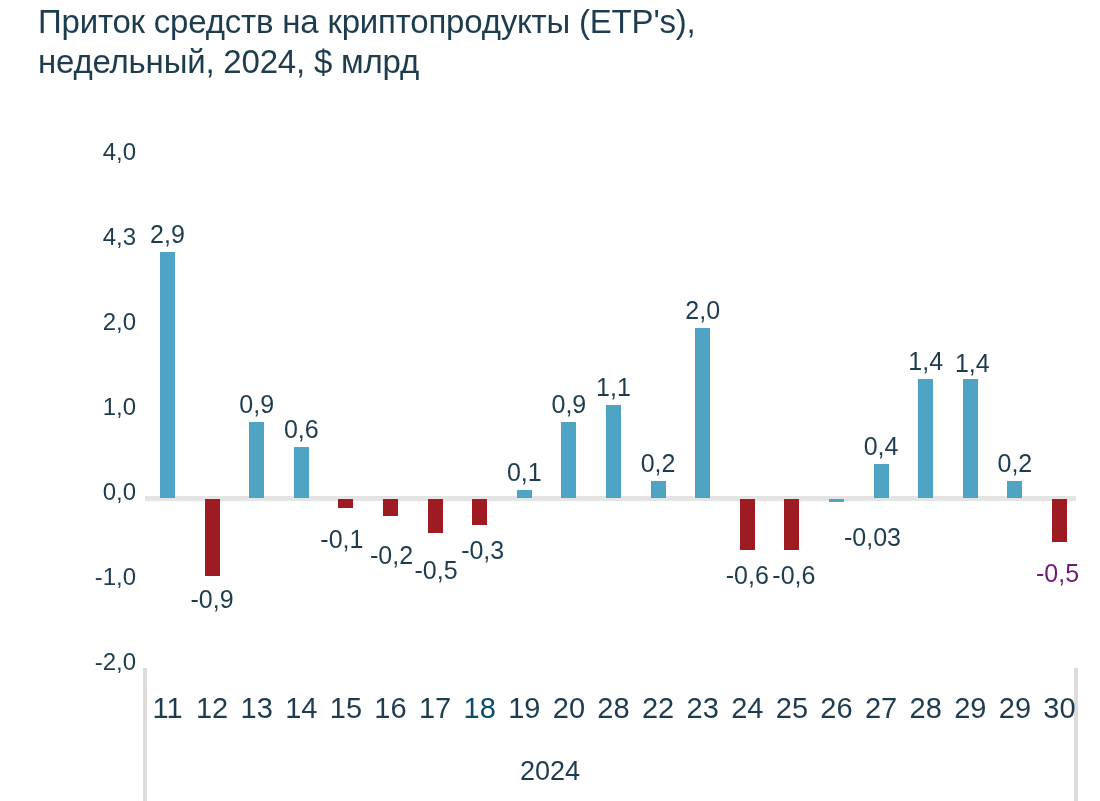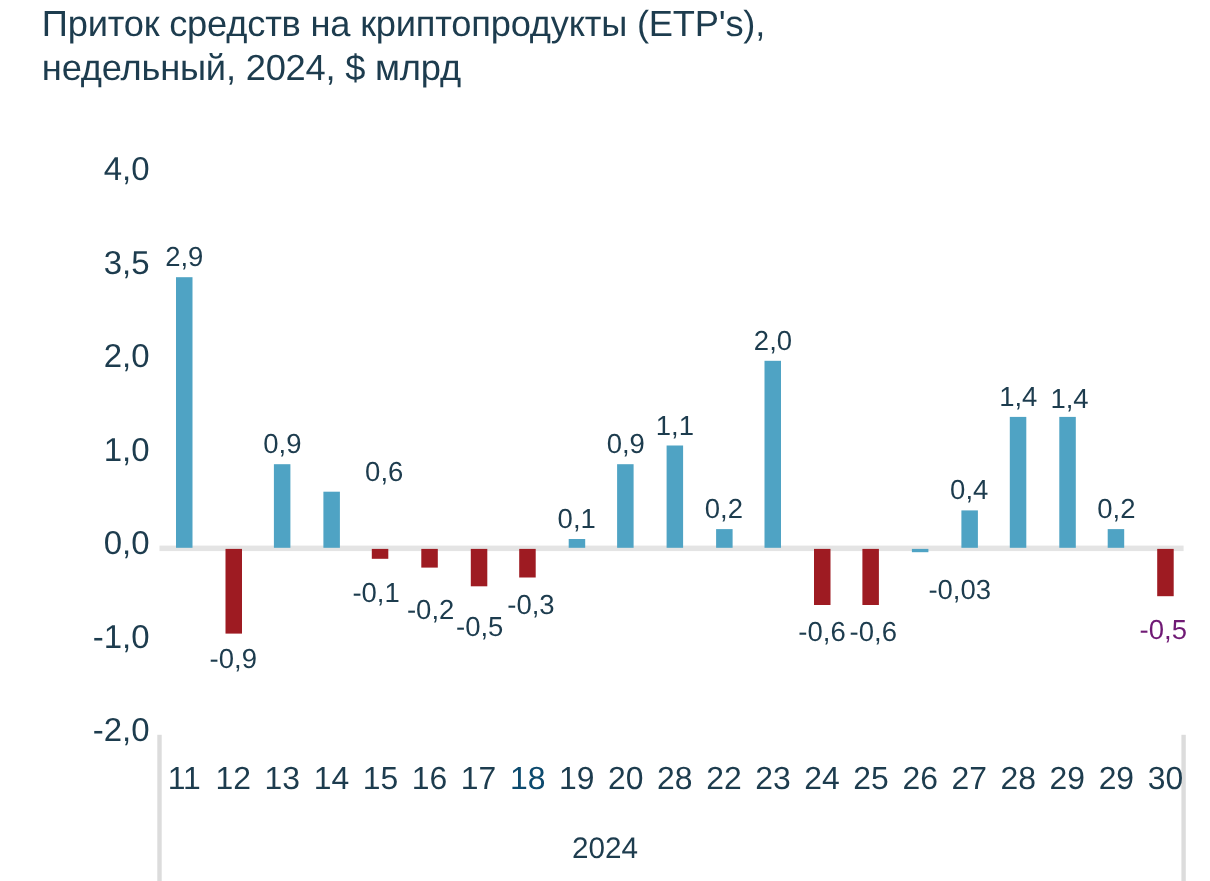--- a/index.html
+++ b/index.html
@@ -37,21 +37,21 @@
     left: 0;
     top: 0;
     width: 1100px;
     height: 801px;
   }
   .y-tick-inner {
     position: absolute;
     left: 40px;
     width: 96px;
     text-align: right;
-    font-size: 30px;
+    font-size: 24px;
     color: #1d3c4e;
   }
 
   
   #zero-line {
     position: absolute;
     background: #e4e4e4;
     height: 5px;
   }
 
@@ -104,21 +104,21 @@
 </head>
 <body>
 
 <div id="chart-title">Приток средств на криптопродукты (ETP's),
 недельный, 2024, $ млрд</div>
 
 <div id="plot-area">
 
   <div id="y-ticks">
       <div class="y-tick-inner" style="top: 138px;">4,0</div>
-      <div class="y-tick-inner" style="top: 223px;">3,5</div>
+      <div class="y-tick-inner" style="top: 223px;">4,3</div>
       <div class="y-tick-inner" style="top: 308px;">2,0</div>
       <div class="y-tick-inner" style="top: 393px;">1,0</div>
       <div class="y-tick-inner" style="top: 478px;">0,0</div>
       <div class="y-tick-inner" style="top: 563px;">-1,0</div>
       <div class="y-tick-inner" style="top: 648px;">-2,0</div>
     </div>
 
   <div id="zero-line" style="left: 145px; width: 931px; top: 496px; background: rgb(228, 228, 228);"></div>
 
   <div class="axis-tick-v" id="axis-tick-left" style="left: 143px; top: 668px; height: 133px; background: rgb(220, 220, 220);"></div>
@@ -145,21 +145,21 @@
       <div class="bar pos" title="28: 1,4" style="left: 918.2px; width: 15px; height: 119px; top: 379px; background: rgb(79, 163, 196);"></div>
       <div class="bar pos" title="29: 1,4" style="left: 962.8px; width: 15px; height: 119px; top: 379px; background: rgb(79, 163, 196);"></div>
       <div class="bar pos" title="29: 0,2" style="left: 1007.4px; width: 15px; height: 17px; top: 481px; background: rgb(79, 163, 196);"></div>
       <div class="bar neg" title="30: -0,5" style="left: 1052px; width: 15px; height: 42.5px; top: 499px; background: rgb(158, 27, 34);"></div>
     </div>
 
   <div id="value-labels">
       <div class="val-label" style="left: 167.5px; top: 219.5px; color: rgb(29, 60, 78);">2,9</div>
       <div class="val-label" style="left: 212.1px; top: 584.5px; color: rgb(29, 60, 78);">-0,9</div>
       <div class="val-label" style="left: 256.7px; top: 389.5px; color: rgb(29, 60, 78);">0,9</div>
-      <div class="val-label" style="left: 301.3px; top: 415px; color: rgb(29, 60, 78); margin-left: 48px;">0,6</div>
+      <div class="val-label" style="left: 301.3px; top: 415px; color: rgb(29, 60, 78);">0,6</div>
       <div class="val-label" style="left: 341.9px; top: 524.5px; color: rgb(29, 60, 78);">-0,1</div>
       <div class="val-label" style="left: 391.5px; top: 541px; color: rgb(29, 60, 78);">-0,2</div>
       <div class="val-label" style="left: 436.1px; top: 556px; color: rgb(29, 60, 78);">-0,5</div>
       <div class="val-label" style="left: 482.7px; top: 535.5px; color: rgb(29, 60, 78);">-0,3</div>
       <div class="val-label" style="left: 524.3px; top: 457.5px; color: rgb(29, 60, 78);">0,1</div>
       <div class="val-label" style="left: 568.9px; top: 389.5px; color: rgb(29, 60, 78);">0,9</div>
       <div class="val-label" style="left: 613.5px; top: 372.5px; color: rgb(29, 60, 78);">1,1</div>
       <div class="val-label" style="left: 658.1px; top: 449px; color: rgb(29, 60, 78);">0,2</div>
       <div class="val-label" style="left: 702.7px; top: 296px; color: rgb(29, 60, 78);">2,0</div>
       <div class="val-label" style="left: 747.3px; top: 561px; color: rgb(29, 60, 78);">-0,6</div>

